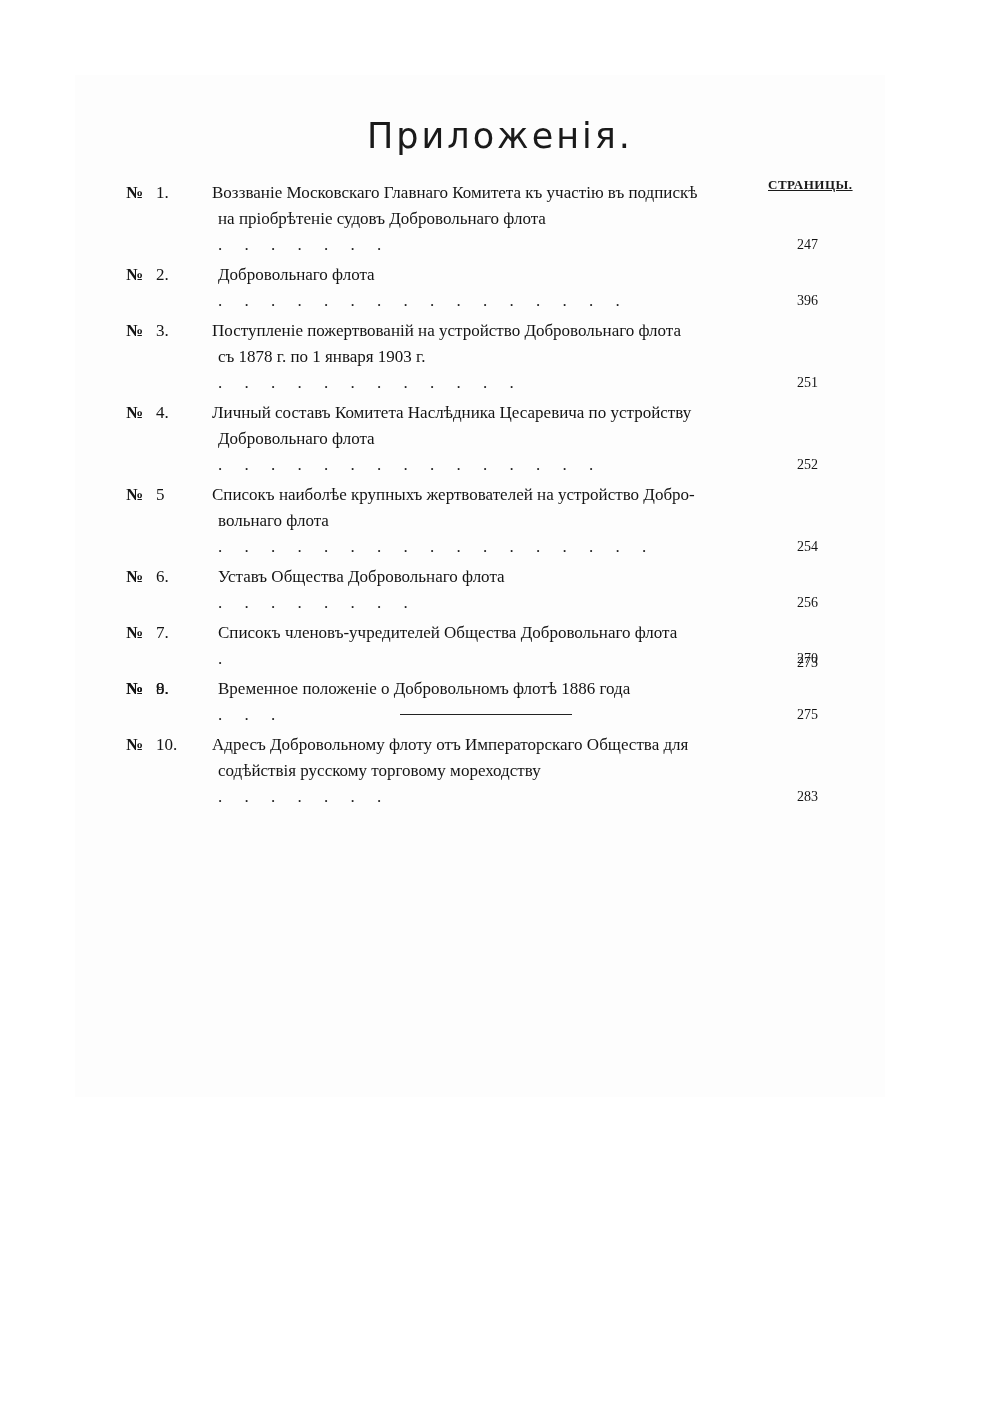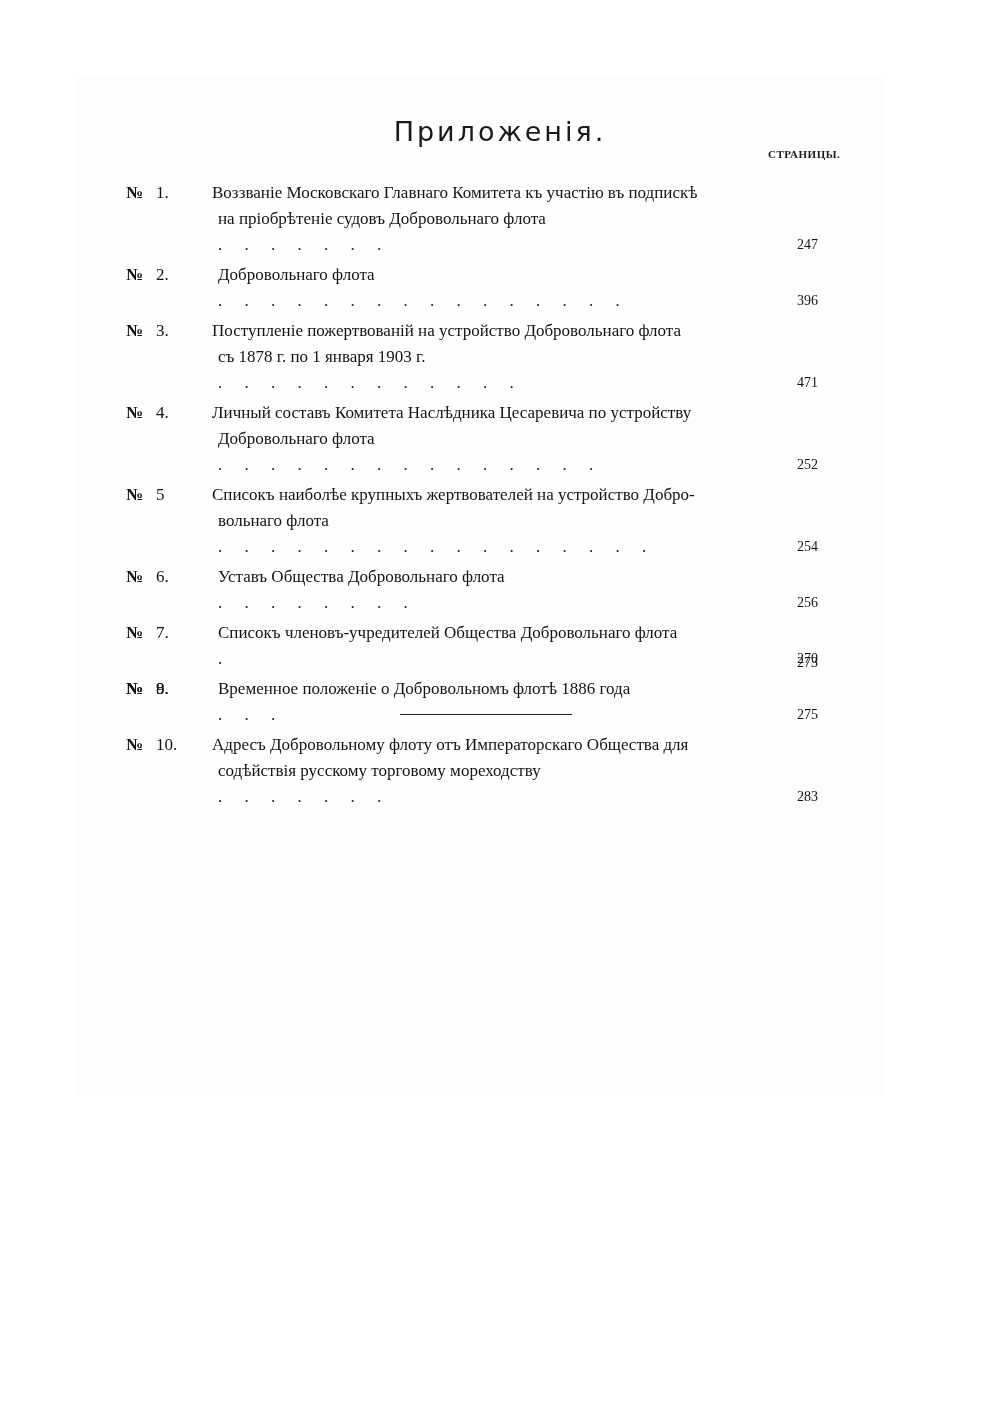--- a/index.html
+++ b/index.html
@@ -23,33 +23,34 @@
       height: 1022px;
       background: #fdfdfd;
     }
     .page-title {
       position: absolute;
       left: 0;
       width: 1000px;
       top: 116px;
       text-align: center;
       font-family: "DejaVu Sans", "Liberation Sans", sans-serif;
-      font-size: 27px;
+      font-size: 35px;
       letter-spacing: 3px;
       color: #1a1a1a;
     }
     .pages-header {
       position: absolute;
       left: 768px;
-      top: 148px;
-      font-size: 11px;
+      top: 177px;
+      font-size: 13px;
       font-weight: bold;
       letter-spacing: 0.5px;
       text-transform: uppercase;
       color: #1a1a1a;
+      text-decoration: underline;
     }
     .toc {
       position: absolute;
       left: 126px;
       top: 180px;
       width: 700px;
     }
     .toc-entry {
       position: relative;
       display: block;
@@ -152,21 +153,21 @@
   <div class="toc-entry">
     <span class="num-sign">№</span>
     <span class="num">3.</span>
     <span class="text">
       <span class="line">Поступленіе пожертвованій на устройство Добровольнаго флота</span>
       <span class="last-line">
         <span>съ 1878 г. по 1 января 1903 г.</span>
         <span class="leader">. . . . . . . . . . . .</span>
       </span>
     </span>
-    <span class="page">471</span>
+    <span class="page">251</span>
   </div>
 
   <div class="toc-entry">
     <span class="num-sign">№</span>
     <span class="num">4.</span>
     <span class="text">
       <span class="line">Личный составъ Комитета Наслѣдника Цесаревича по устройству</span>
       <span class="last-line">
         <span>Добровольнаго флота</span>
         <span class="leader">. . . . . . . . . . . . . . .</span>

